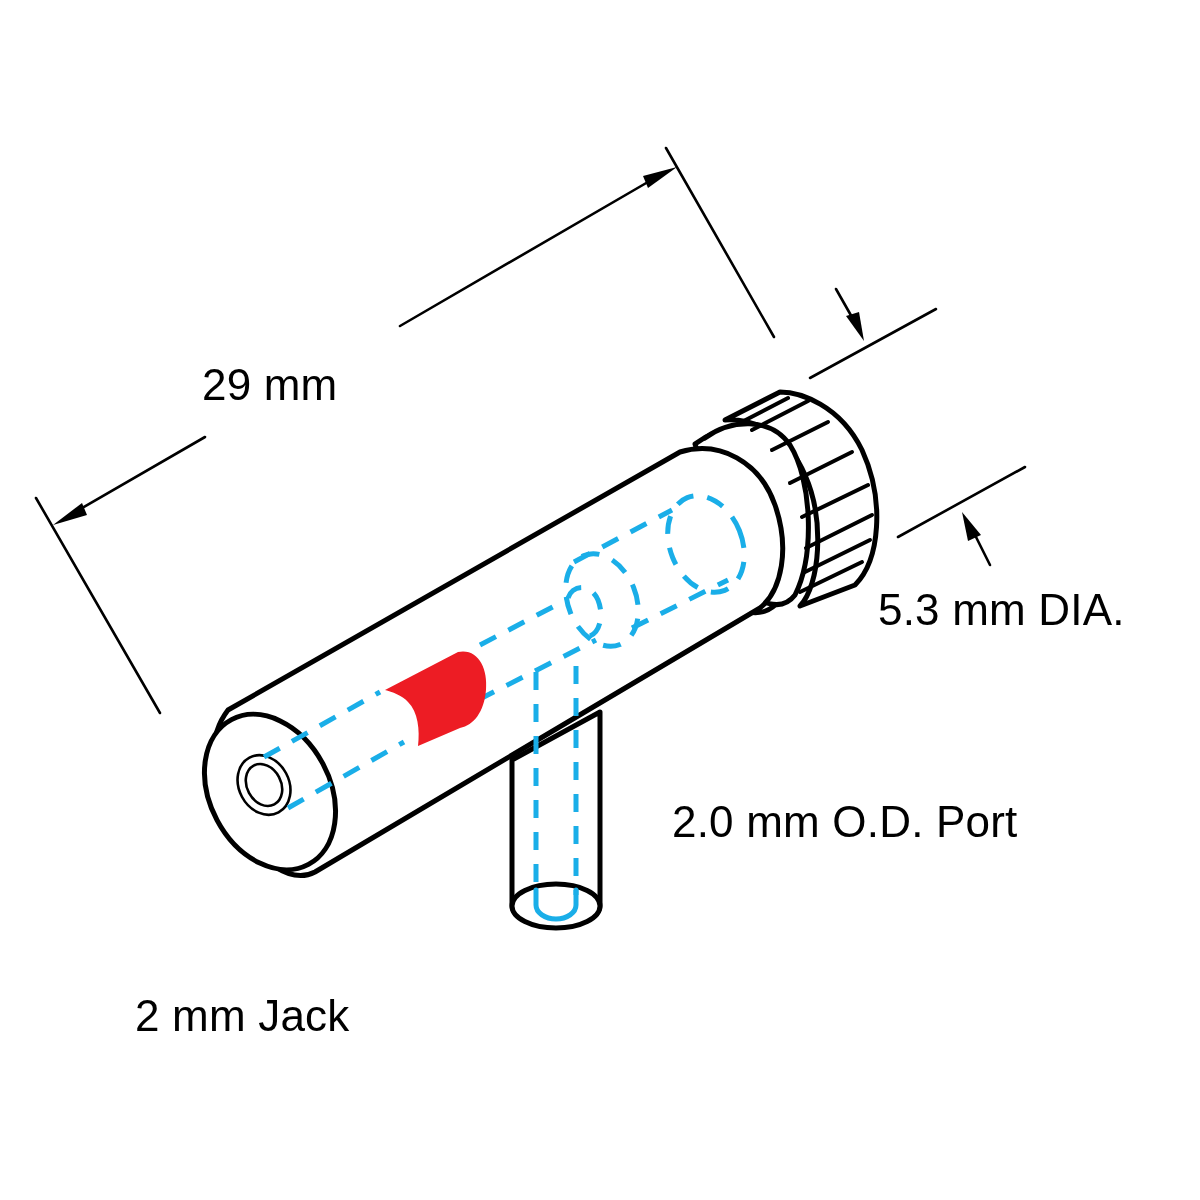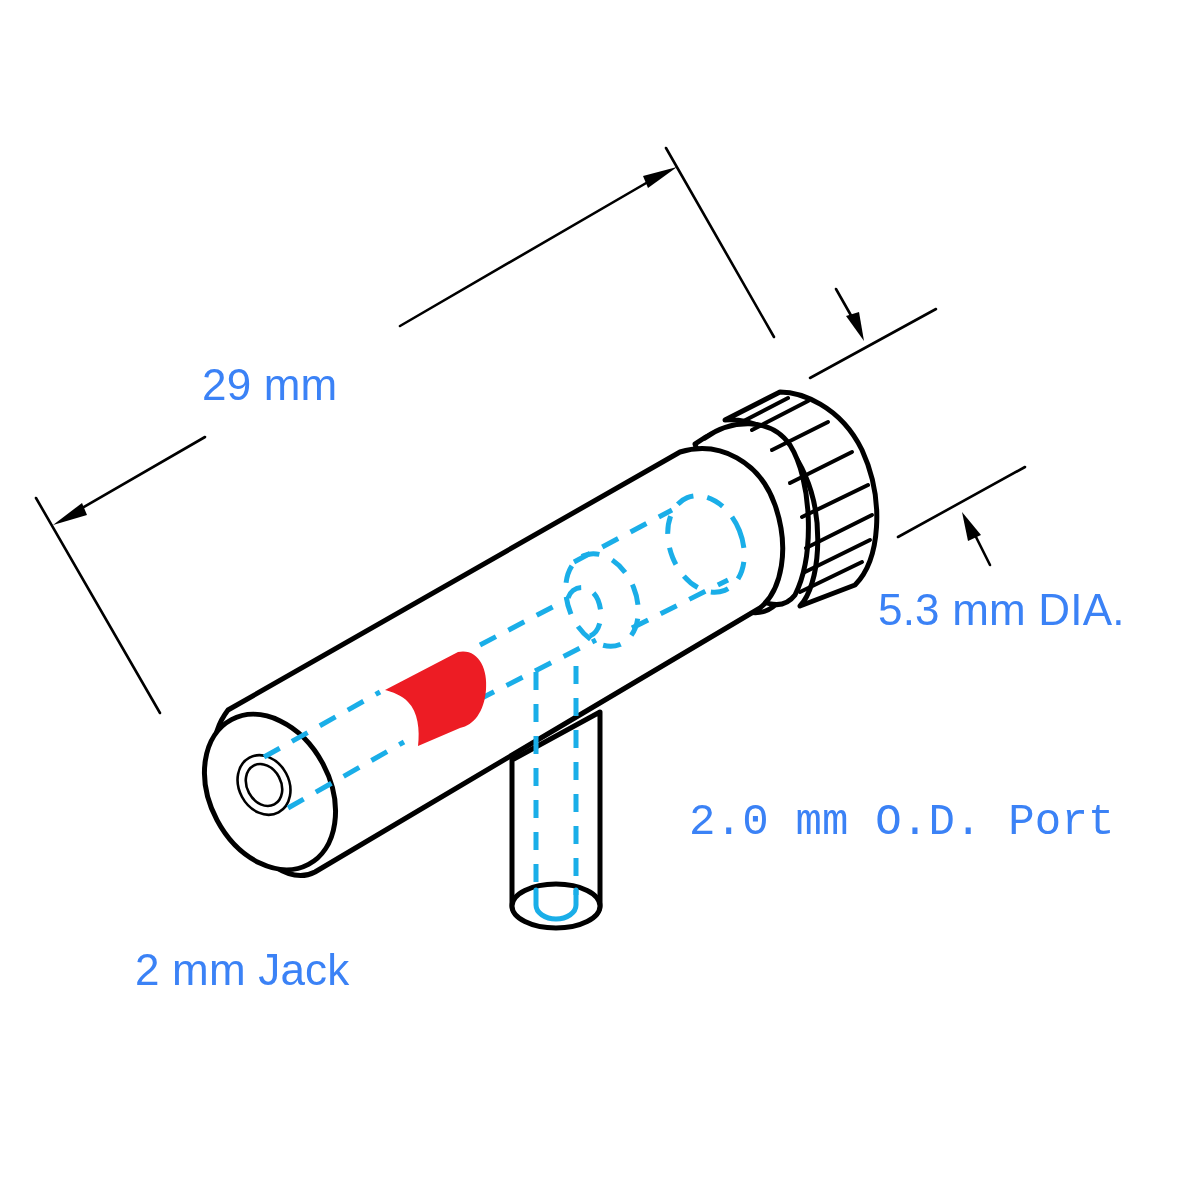--- a/index.html
+++ b/index.html
@@ -16,32 +16,32 @@
     }
     #diagram {
       position: absolute;
       left: 0;
       top: 0;
       width: 1200px;
       height: 1200px;
     }
     .label {
       position: absolute;
-      color: #3b82f6;
+      color: #000000;
       font-family: "Liberation Sans", sans-serif;
       font-size: 44px;
       line-height: 56px;
       white-space: nowrap;
       letter-spacing: 0.2px;
     }
     #label-length { left: 202px; top: 357px; }
     #label-dia { left: 878px; top: 582px; }
-    #label-port { left: 689px; top: 794px; font-family: Liberation Mono, monospace; }
+    #label-port { left: 672px; top: 794px; }
     #label-jack { left: 135px; top: 938px; line-height: 64px; }
-    #label-jack span { display: block; }
+    #label-jack span { display: block; margin-top: 46px; }
 
     .outline { fill: #ffffff; stroke: #000000; stroke-width: 5; stroke-linejoin: round; stroke-linecap: round; }
     .thin { fill: none; stroke: #000000; stroke-width: 2.6; stroke-linecap: round; }
     .knurl { fill: none; stroke: #000000; stroke-width: 4; stroke-linecap: round; }
     .hidden { fill: none; stroke: #1aaee8; stroke-width: 5; stroke-dasharray: 18 14; stroke-linecap: butt; }
     .hidden-solid { fill: none; stroke: #1aaee8; stroke-width: 5; stroke-linecap: round; }
     .pellet { fill: #ed1c24; stroke: none; }
     .arrowhead { fill: #000000; }
   </style>
 </head>

